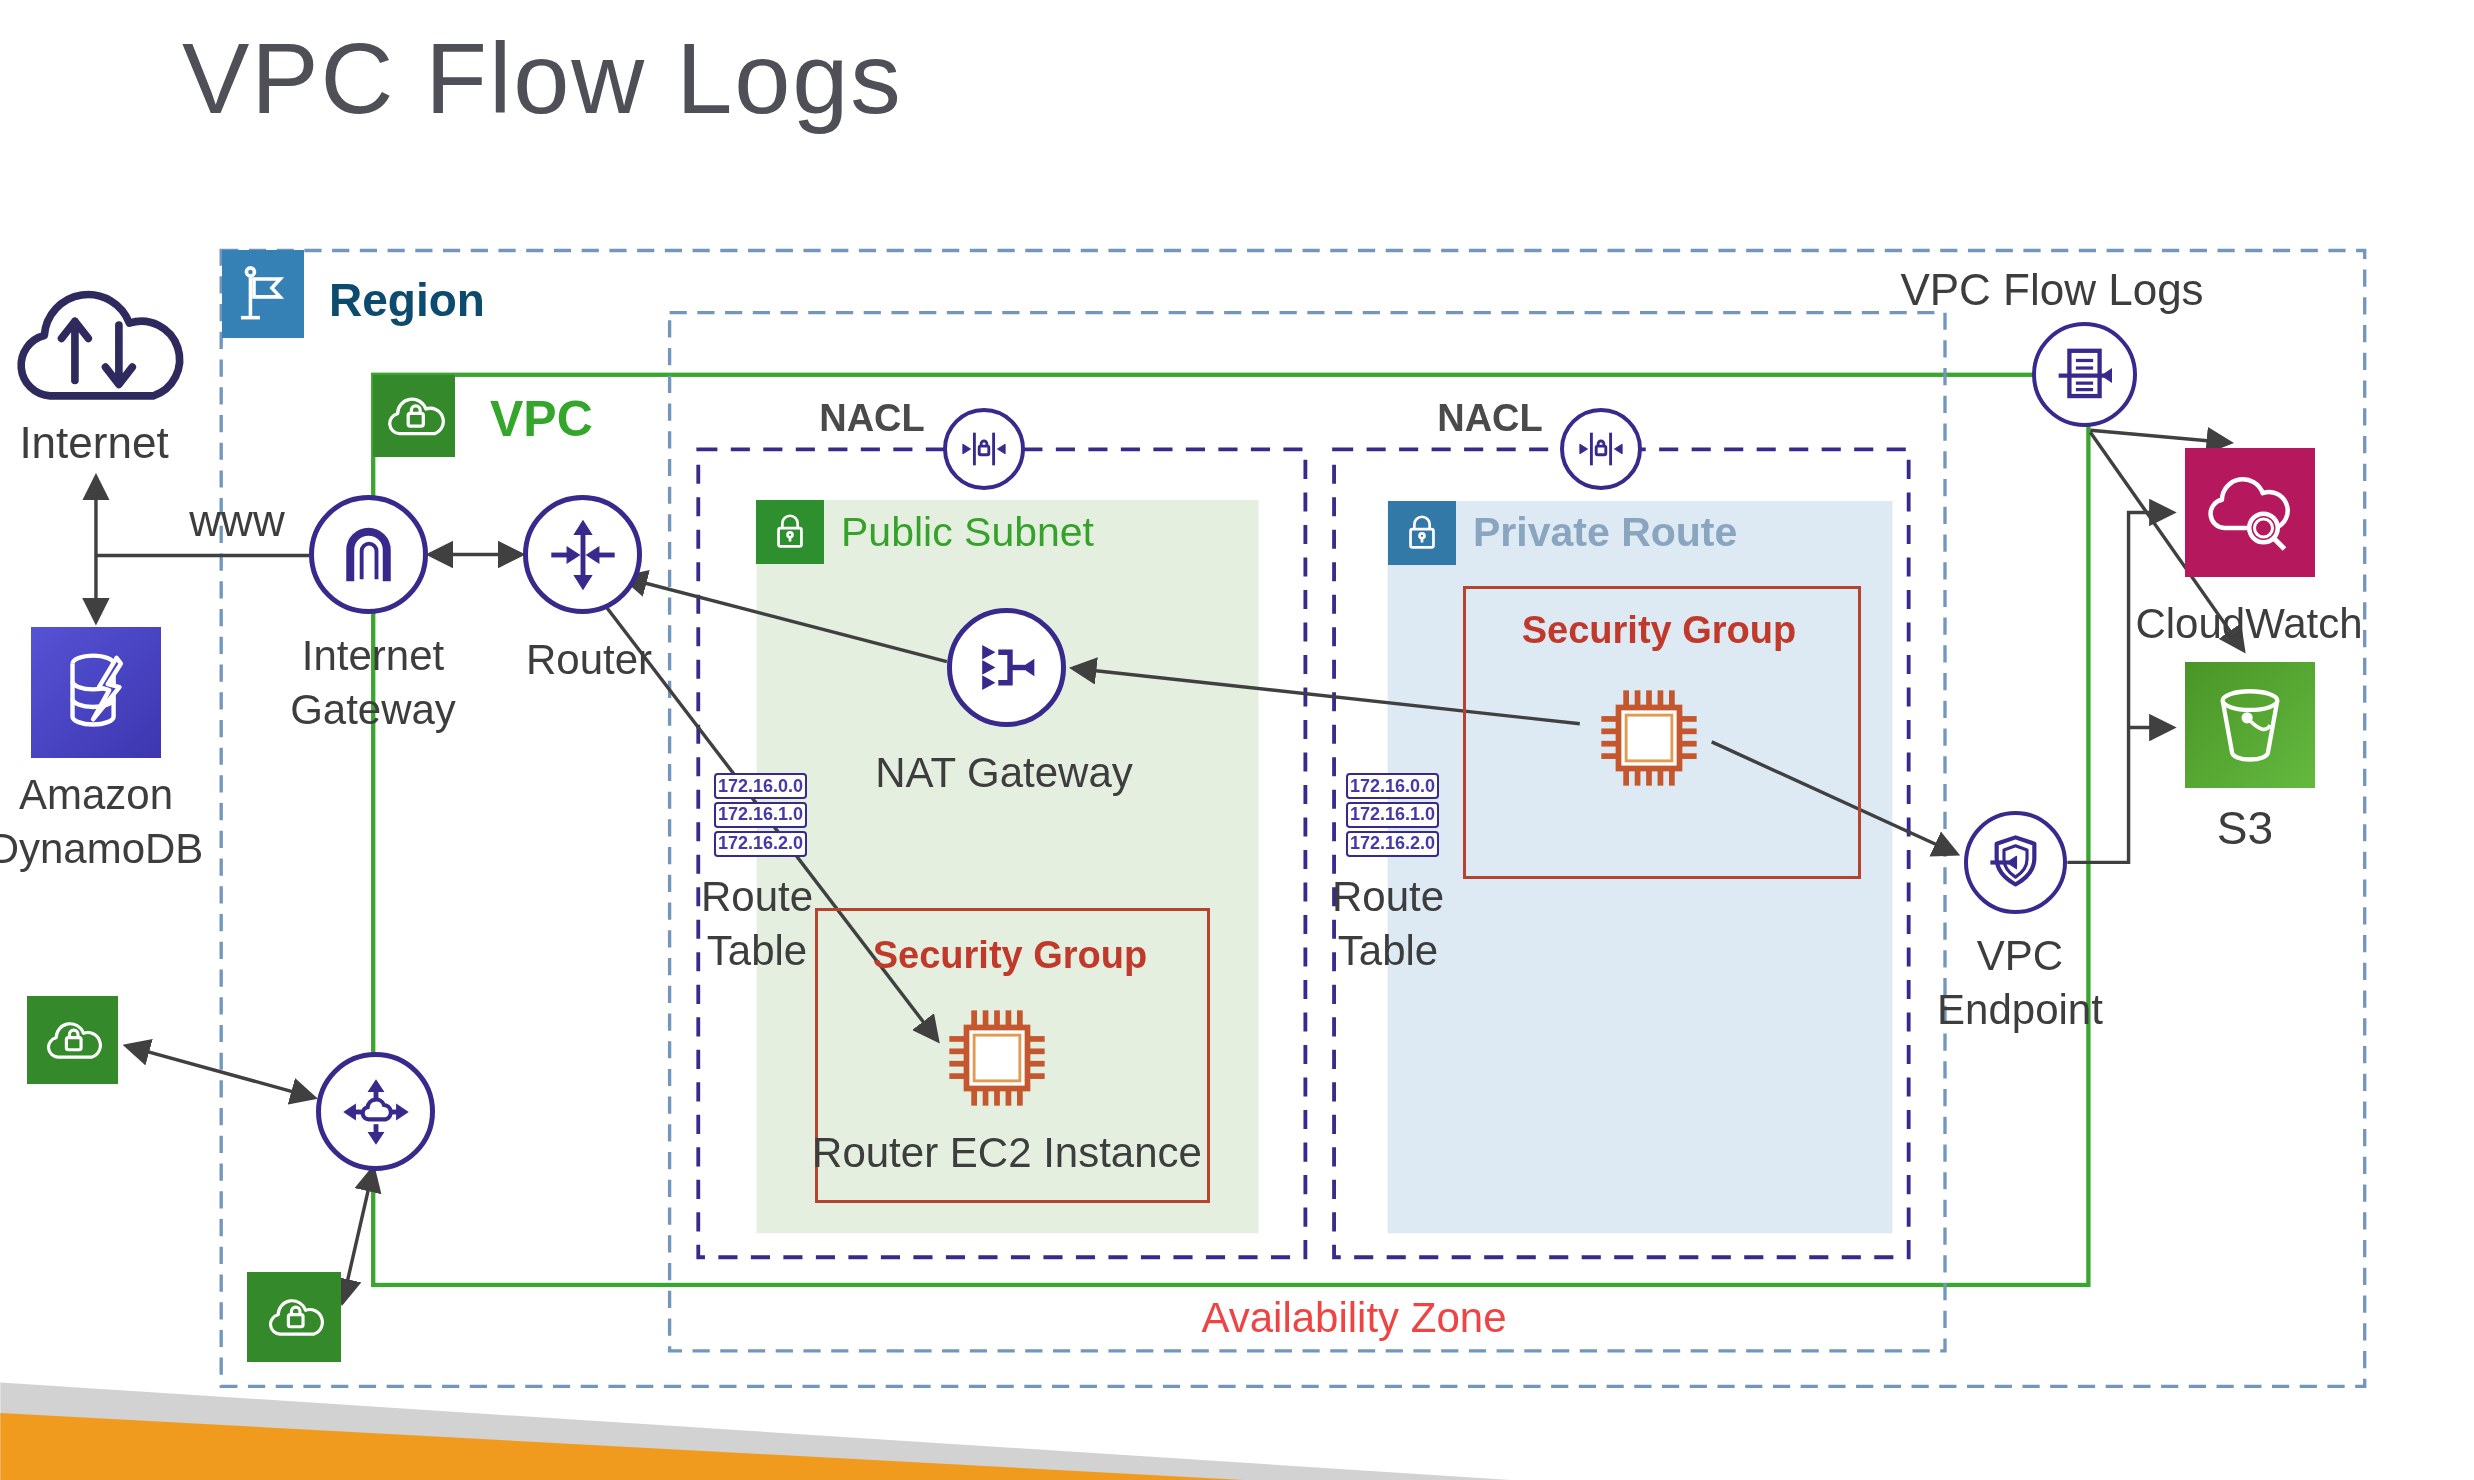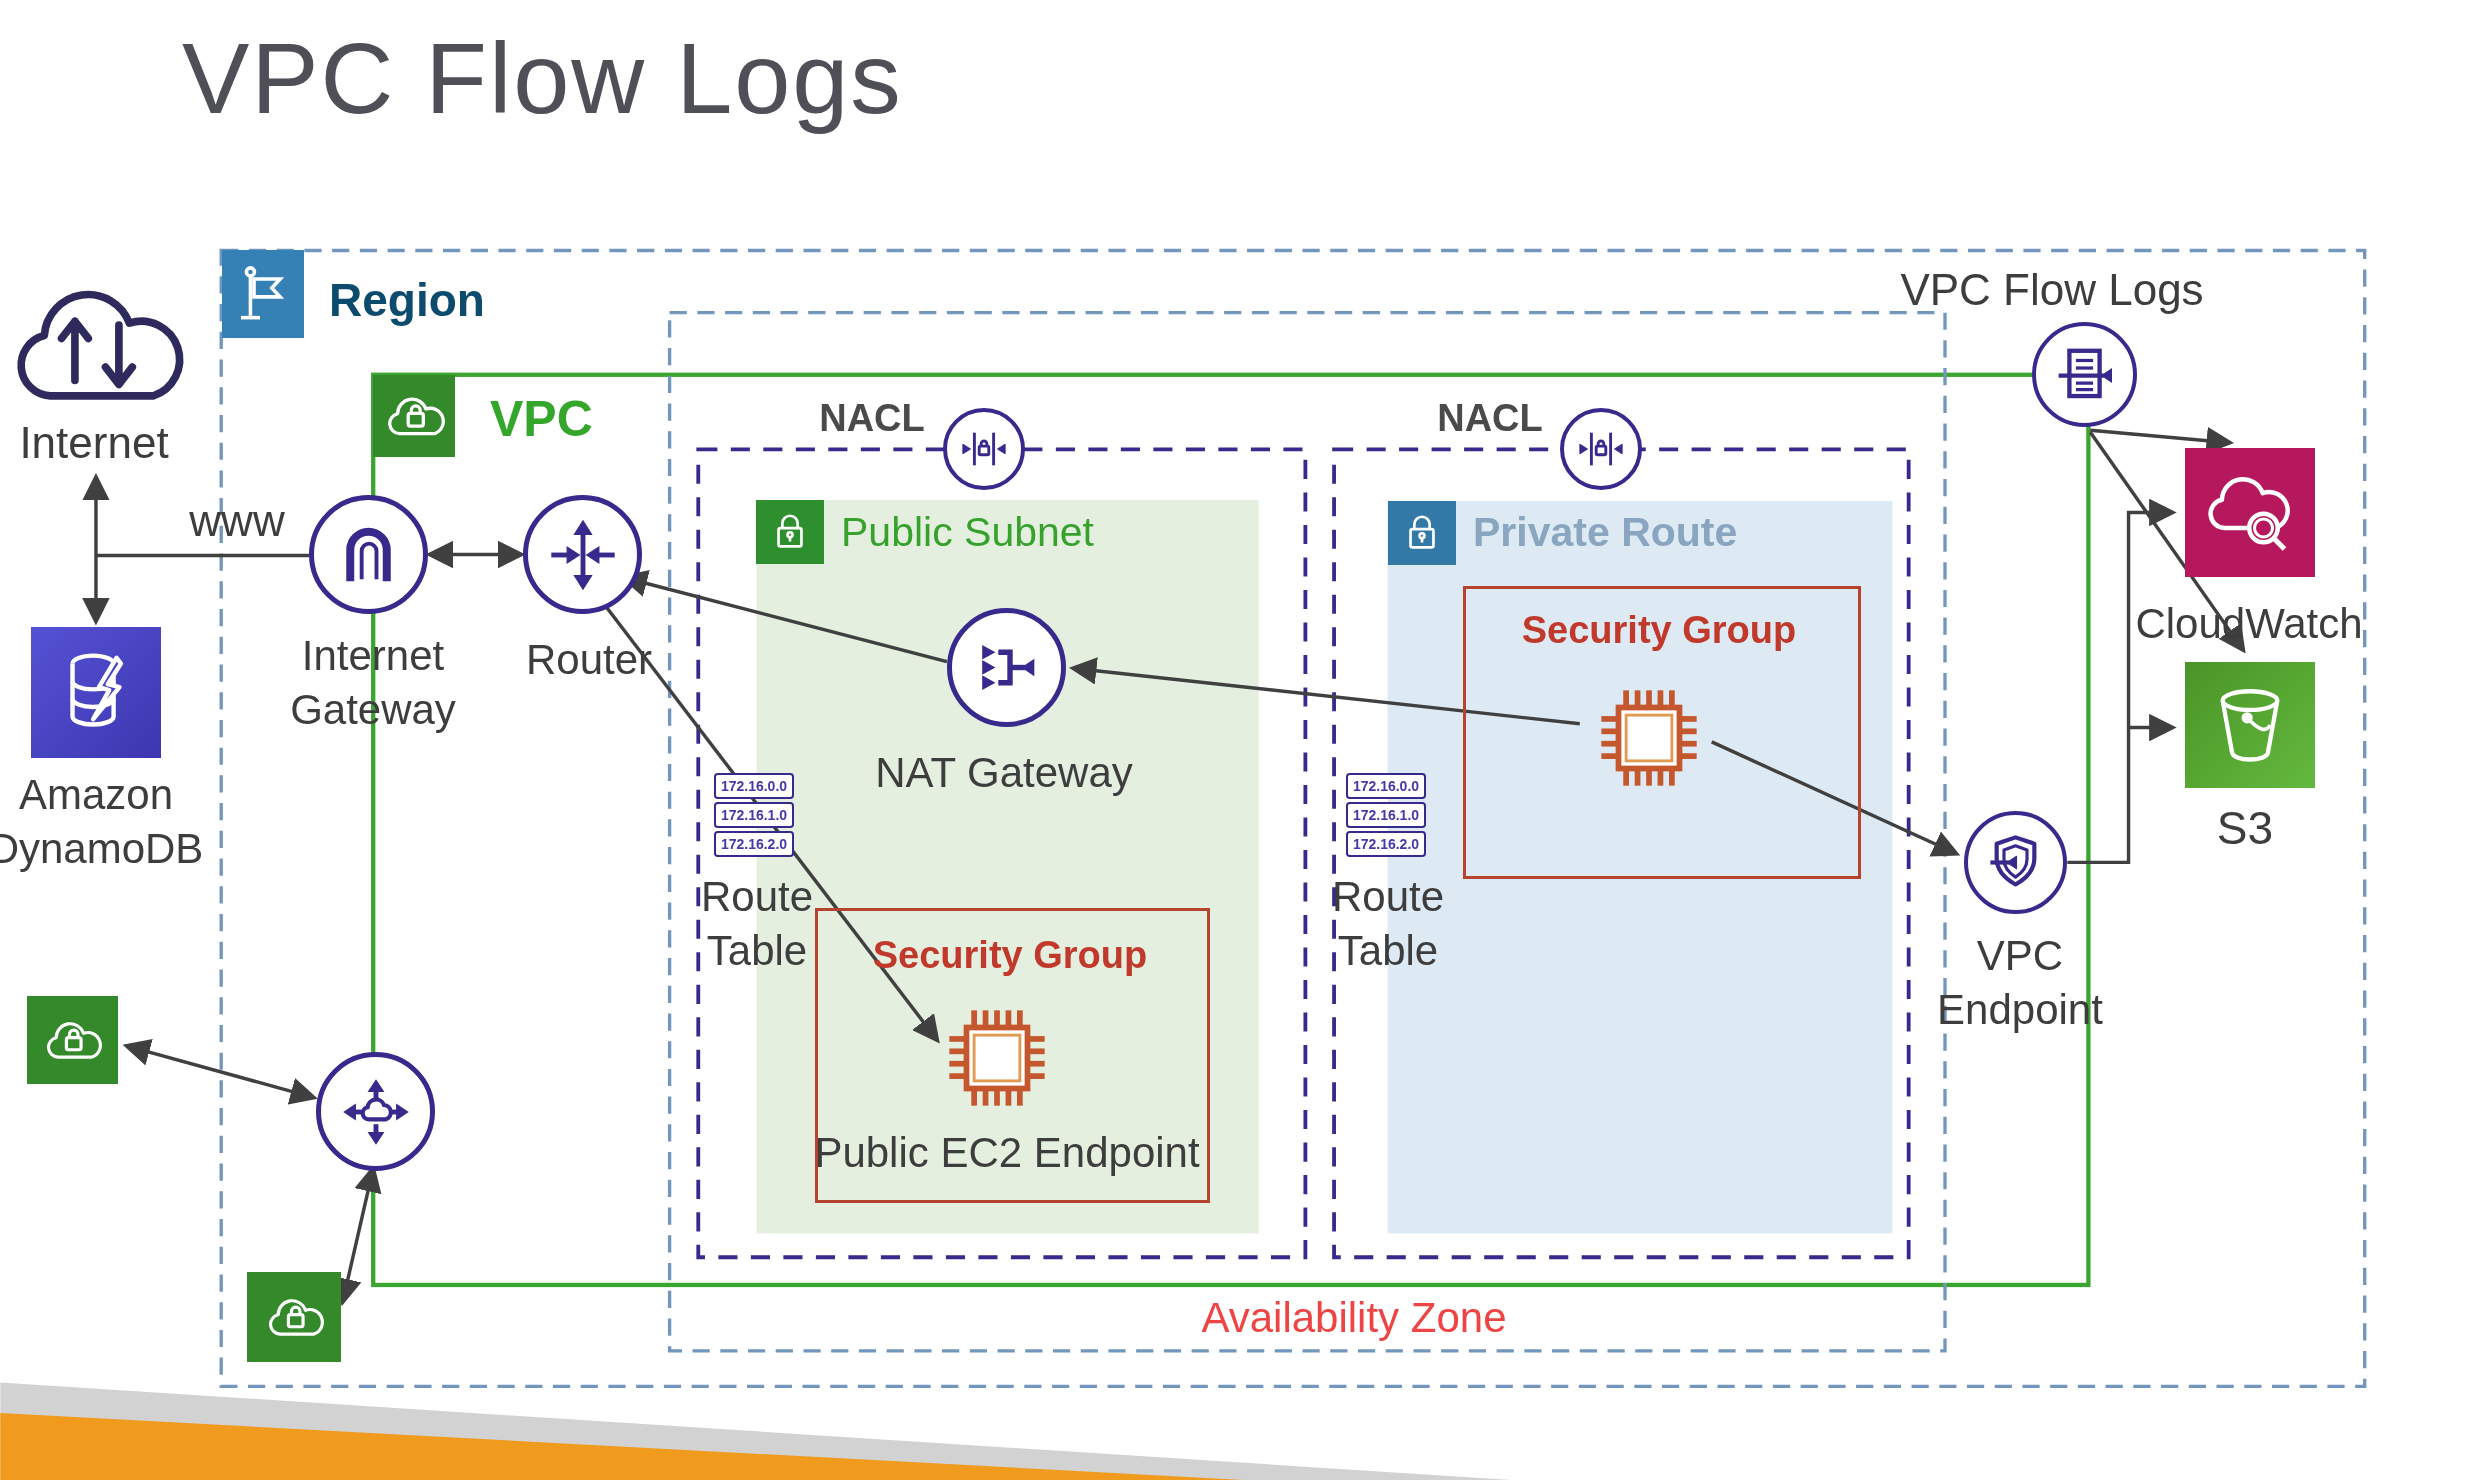--- a/index.html
+++ b/index.html
@@ -9,22 +9,22 @@
   .title{position:absolute;left:182px;top:21px;font-size:101px;font-weight:300;
          color:#4f4f57;letter-spacing:1.9px;z-index:3;}
   .sq{position:absolute;display:flex;align-items:center;justify-content:center;z-index:4;}
   .circ{position:absolute;background:#fff;border:5.7px solid #372a8c;border-radius:50%;
         display:flex;align-items:center;justify-content:center;box-sizing:border-box;z-index:4;}
   .lbl{position:absolute;color:#3d3d3d;font-size:42px;text-align:center;
        transform:translateX(-50%);white-space:nowrap;line-height:1.28;z-index:5;}
   .lbl-left{position:absolute;white-space:nowrap;z-index:5;}
   .sg{position:absolute;border:3.8px solid #b5432e;z-index:3;}
   .rt{position:absolute;z-index:4;}
-  .rte{width:80px;height:26px;border:2.9px solid #372a8c;border-radius:3.8px;background:#fff;
-       color:#4538a8;font-size:14px;font-weight:600;display:flex;align-items:center;
+  .rte{width:93px;height:26px;border:2.9px solid #372a8c;border-radius:3.8px;background:#fff;
+       color:#4538a8;font-size:18px;font-weight:600;display:flex;align-items:center;
        justify-content:center;margin-bottom:2.9px;box-sizing:border-box;}
   .chip{position:absolute;z-index:4;}
 </style>
 </head>
 <body>
 
 <div class="stage">
 
   <svg class="bg" width="2475" height="1480" viewBox="0 0 2588 1548">
     <defs>
@@ -118,21 +118,21 @@
     <div>Table</div>
   </div>
   <div class="lbl" style="left:1388px;top:870px;">
     <div>Route</div>
     <div>Table</div>
   </div>
 
   <div class="lbl" style="left:1010px;top:931px;font-size:38px;font-weight:bold;color:#c0392b;">Security Group</div>
   <div class="lbl" style="left:1659px;top:606px;font-size:38px;font-weight:bold;color:#c0392b;">Security Group</div>
 
-  <div class="lbl" style="left:1007px;top:1126px;">Public EC2 Endpoint</div>
+  <div class="lbl" style="left:1007px;top:1126px;">Router EC2 Instance</div>
 
 
   <div class="lbl" style="left:2020px;top:929px;">
     <div>VPC</div>
     <div>Endpoint</div>
   </div>
 
   <div class="lbl" style="left:2249px;top:597px;">CloudWatch</div>
   <div class="lbl" style="left:2245px;top:799px;font-size:46px;">S3</div>
 

